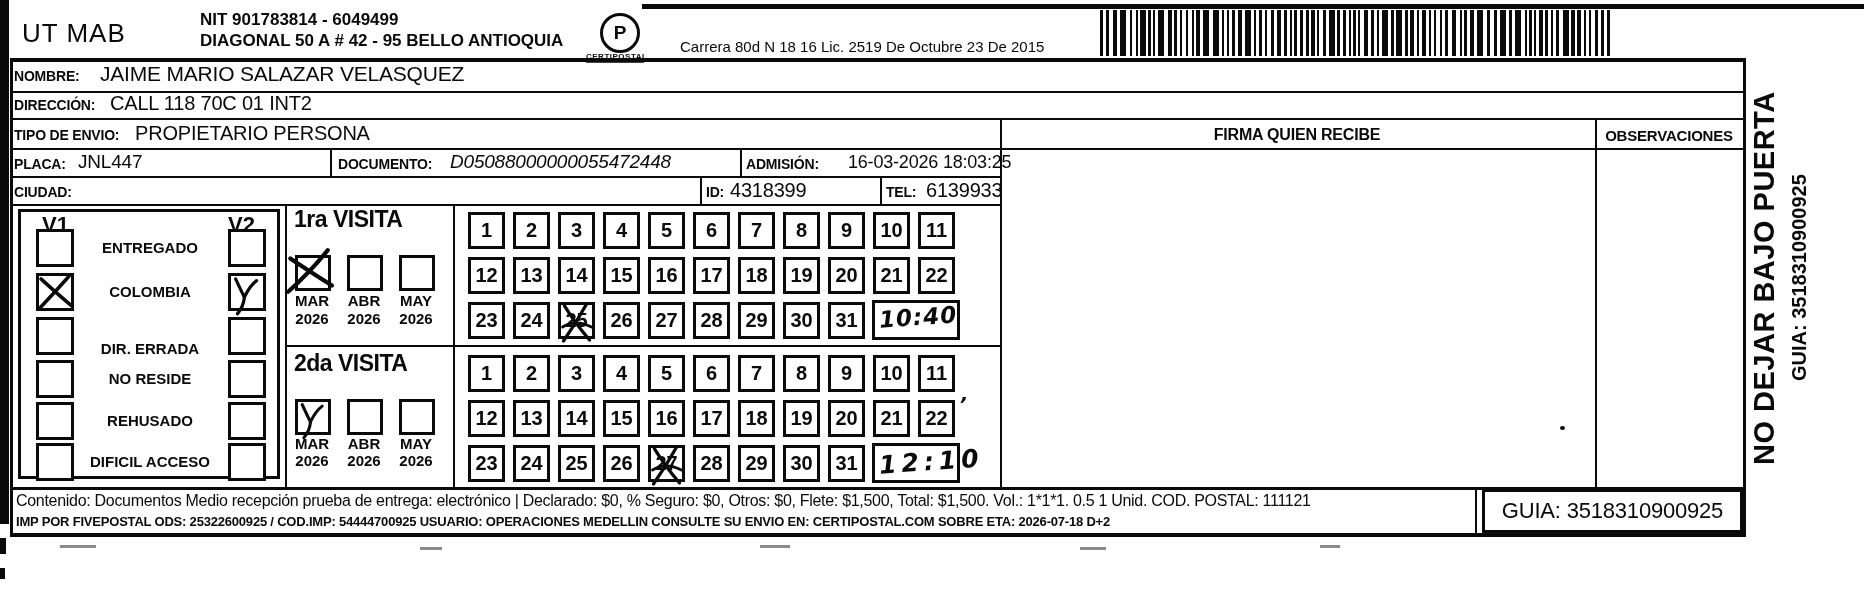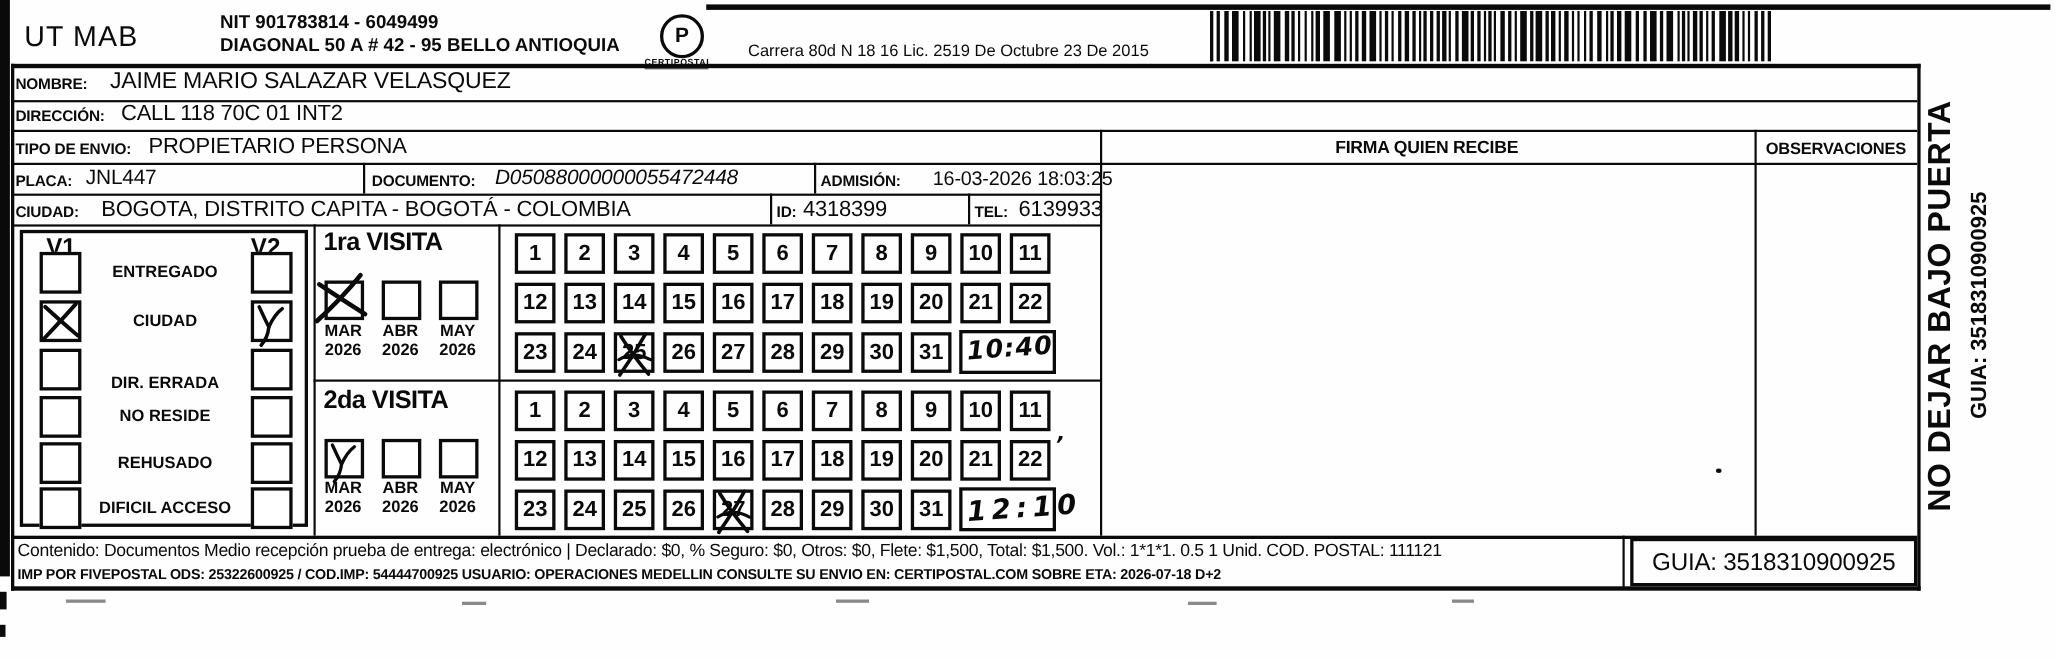--- a/index.html
+++ b/index.html
@@ -159,21 +159,20 @@
   <div class="val" style="left:110px;top:92px;">CALL 118 70C 01 INT2</div>
   <div class="lbl" style="left:14px;top:127px;">TIPO DE ENVIO:</div>
   <div class="val" style="left:135px;top:122px;">PROPIETARIO PERSONA</div>
   <div class="lbl" style="left:14px;top:156px;">PLACA:</div>
   <div class="val" style="left:78px;top:151px;font-size:19px;">JNL447</div>
   <div class="lbl" style="left:338px;top:156px;">DOCUMENTO:</div>
   <div class="val" style="left:450px;top:151px;font-size:19px;font-style:italic;">D05088000000055472448</div>
   <div class="lbl" style="left:746px;top:156px;">ADMISIÓN:</div>
   <div class="val" style="left:848px;top:152px;font-size:18px;">16-03-2026 18:03:25</div>
   <div class="lbl" style="left:14px;top:184px;">CIUDAD:</div>
-  <div class="val" style="left:92px;top:179px;">BOGOTA, DISTRITO CAPITA - BOGOTÁ - COLOMBIA</div>
   <div class="lbl" style="left:706px;top:184px;">ID:</div>
   <div class="val" style="left:730px;top:179px;">4318399</div>
   <div class="lbl" style="left:886px;top:184px;">TEL:</div>
   <div class="val" style="left:926px;top:179px;">6139933</div>
 
   <div class="lbl" style="left:1297px;top:126px;transform:translateX(-50%);font-size:16px;">FIRMA QUIEN RECIBE</div>
   <div class="lbl" style="left:1669px;top:127px;transform:translateX(-50%);font-size:15px;">OBSERVACIONES</div>
   <div class="abs" style="left:1560px;top:426px;width:5px;height:4px;background:#0a0a0a;border-radius:50%;"></div>
 
   <div class="abs" style="left:18px;top:209px;width:256px;height:264px;border:3px solid #0a0a0a;"></div>
@@ -182,21 +181,21 @@
   <div id="status-layer">
       <div class="cb" style="left: 36px; top: 229px; width: 32px; height: 32px;"></div>
       <div class="slabel" style="left: 150px; top: 239px; transform: translateX(-50%);">ENTREGADO</div>
       <div class="cb" style="left: 228px; top: 229px; width: 32px; height: 32px;"></div>
       <div class="cb" style="left: 36px; top: 273px; width: 32px; height: 32px;">
         <svg viewBox="0 0 48 48">
   <path d="M8 9 Q22 22 42 39" fill="none" stroke="#0a0a0a" stroke-linecap="round" stroke-width="4"></path>
           <path d="M40 6 Q25 23 7 42" fill="none" stroke="#0a0a0a" stroke-linecap="round" stroke-width="4"></path>
         </svg>
       </div>
-      <div class="slabel" style="left: 150px; top: 283px; transform: translateX(-50%);">CIUDAD</div>
+      <div class="slabel" style="left: 150px; top: 283px; transform: translateX(-50%);">COLOMBIA</div>
       <div class="cb" style="left: 228px; top: 273px; width: 32px; height: 32px;">
         <svg viewBox="0 0 48 52">
   <path d="M11 9 Q17 22 21 30 Q27 17 35 11" fill="none" stroke="#0a0a0a" stroke-linecap="round" stroke-width="3.6"></path>
           <path d="M21 30 Q20 41 13 49" fill="none" stroke="#0a0a0a" stroke-linecap="round" stroke-width="3.6"></path>
         </svg>
       </div>
       <div class="cb" style="left: 36px; top: 317px; width: 32px; height: 32px;"></div>
       <div class="slabel" style="left: 150px; top: 340px; transform: translateX(-50%);">DIR. ERRADA</div>
       <div class="cb" style="left: 228px; top: 317px; width: 32px; height: 32px;"></div>
       <div class="cb" style="left: 36px; top: 360px; width: 32px; height: 32px;"></div>

